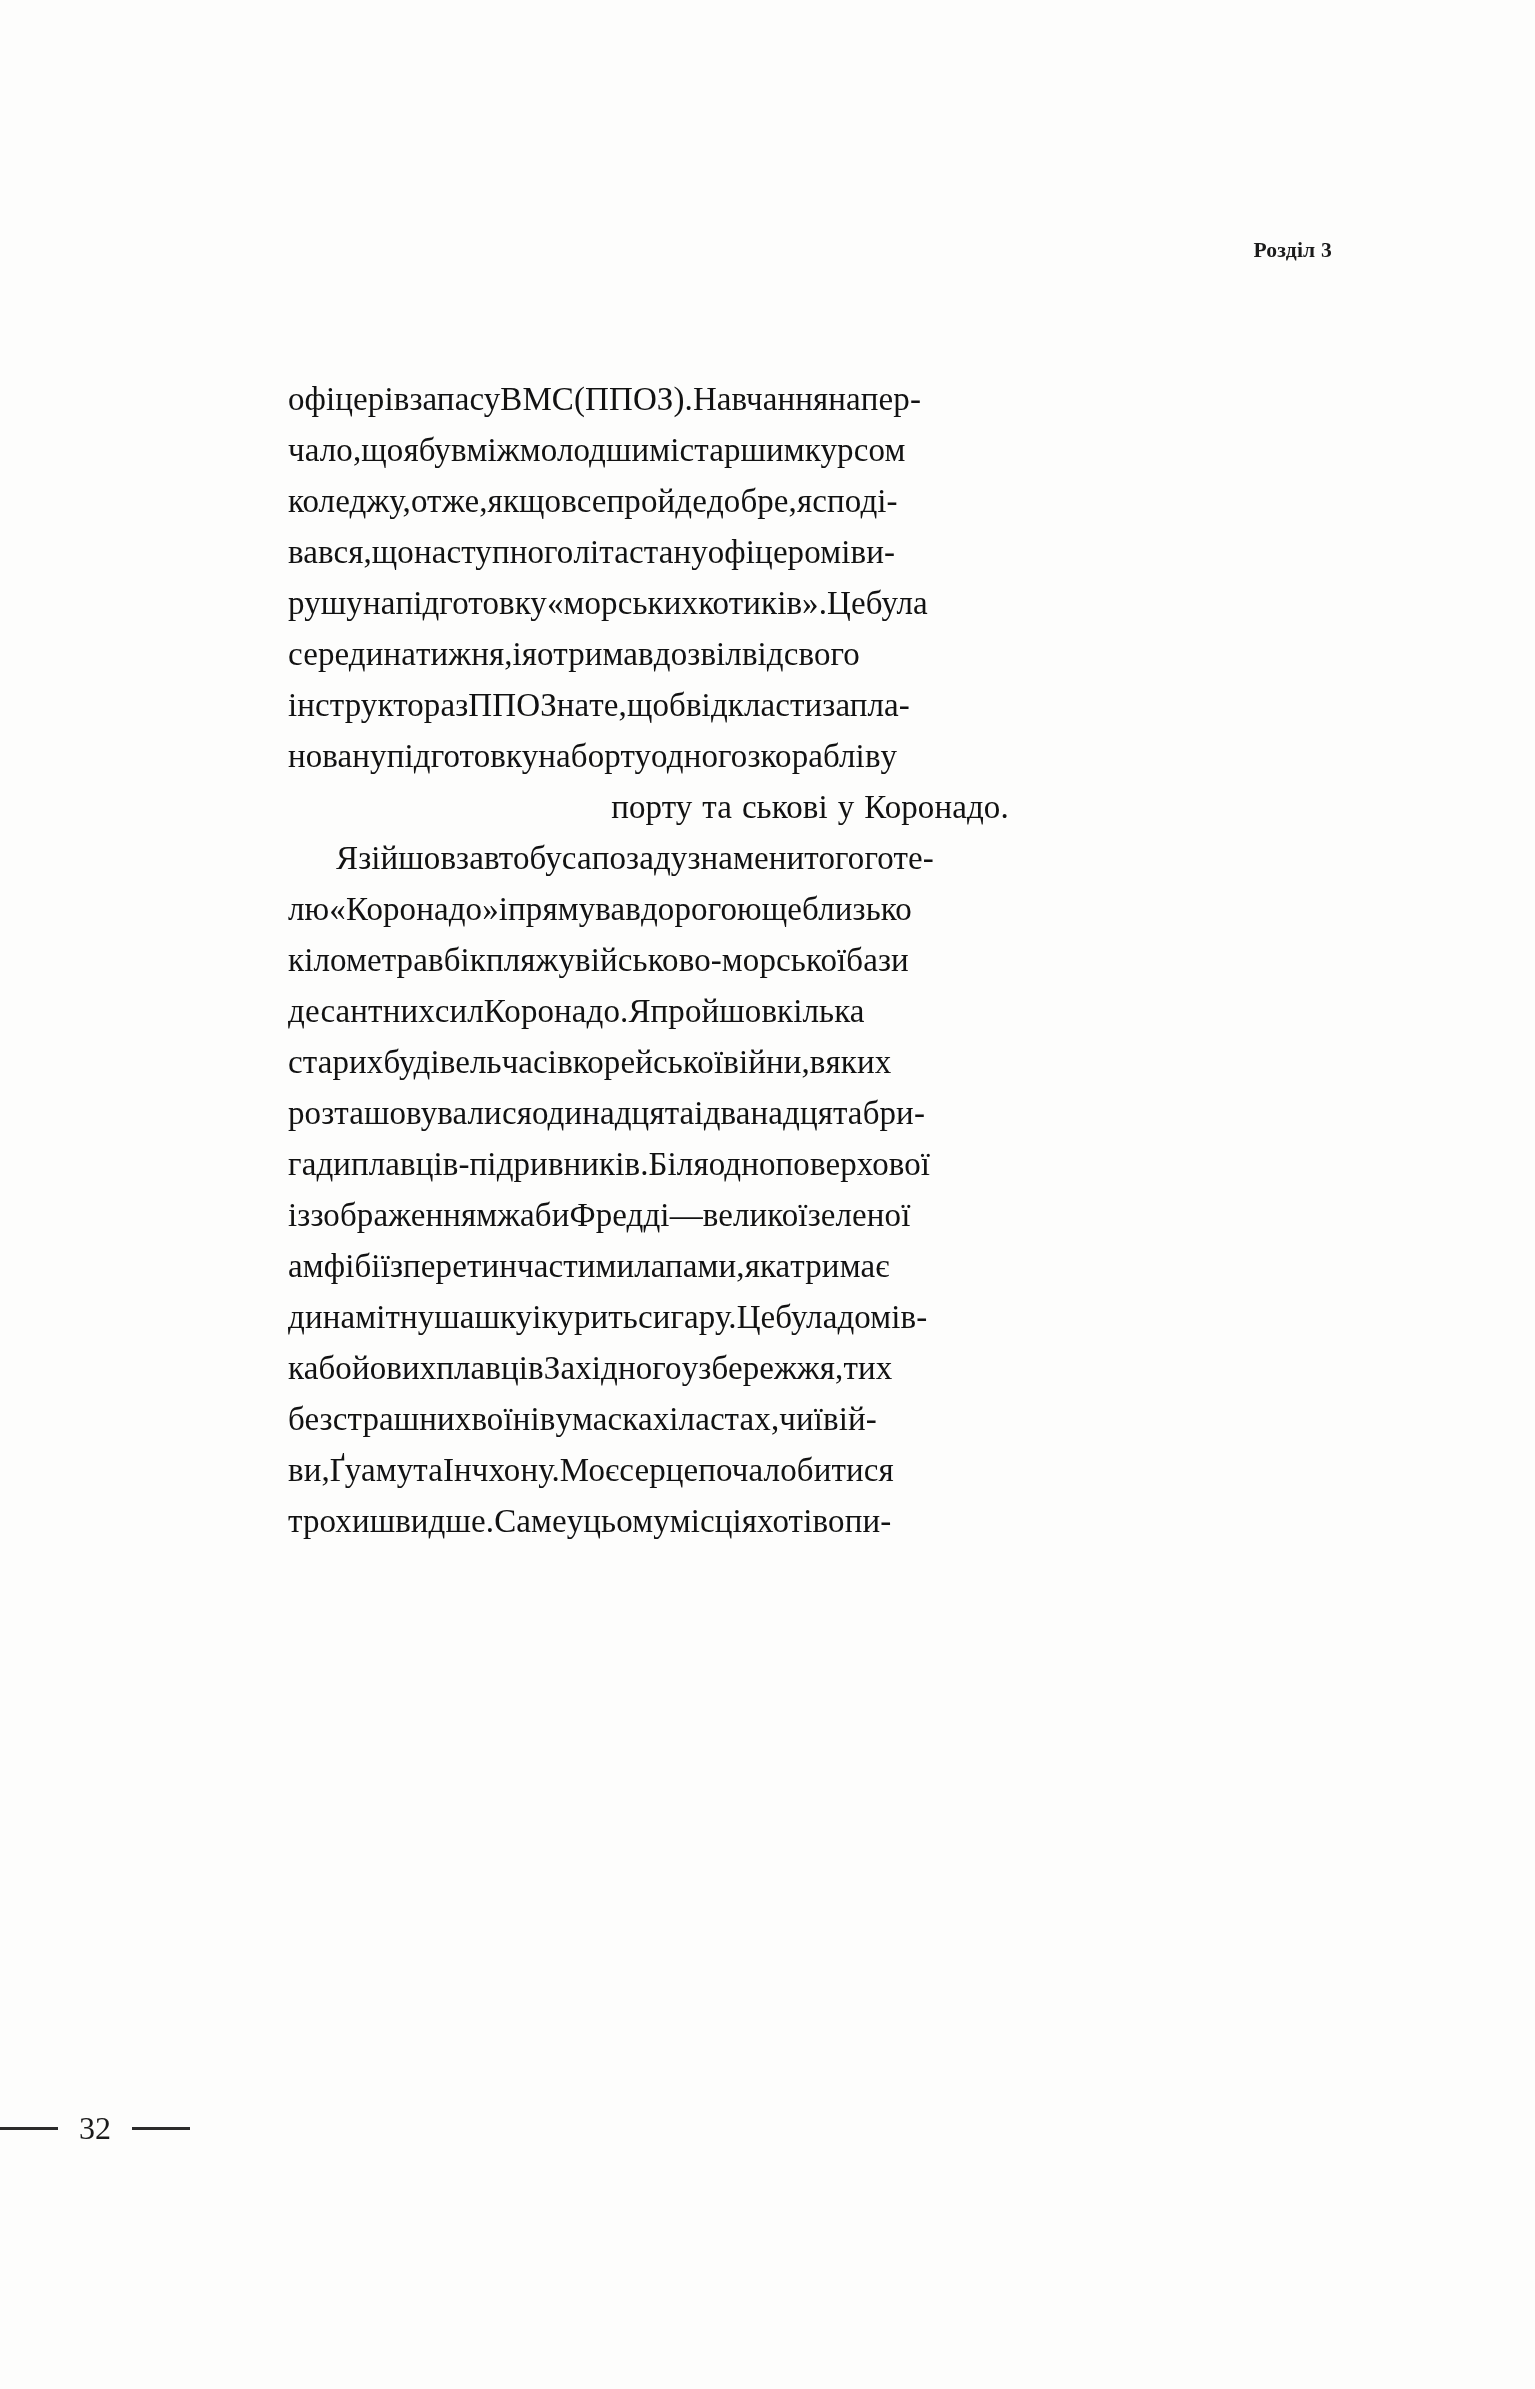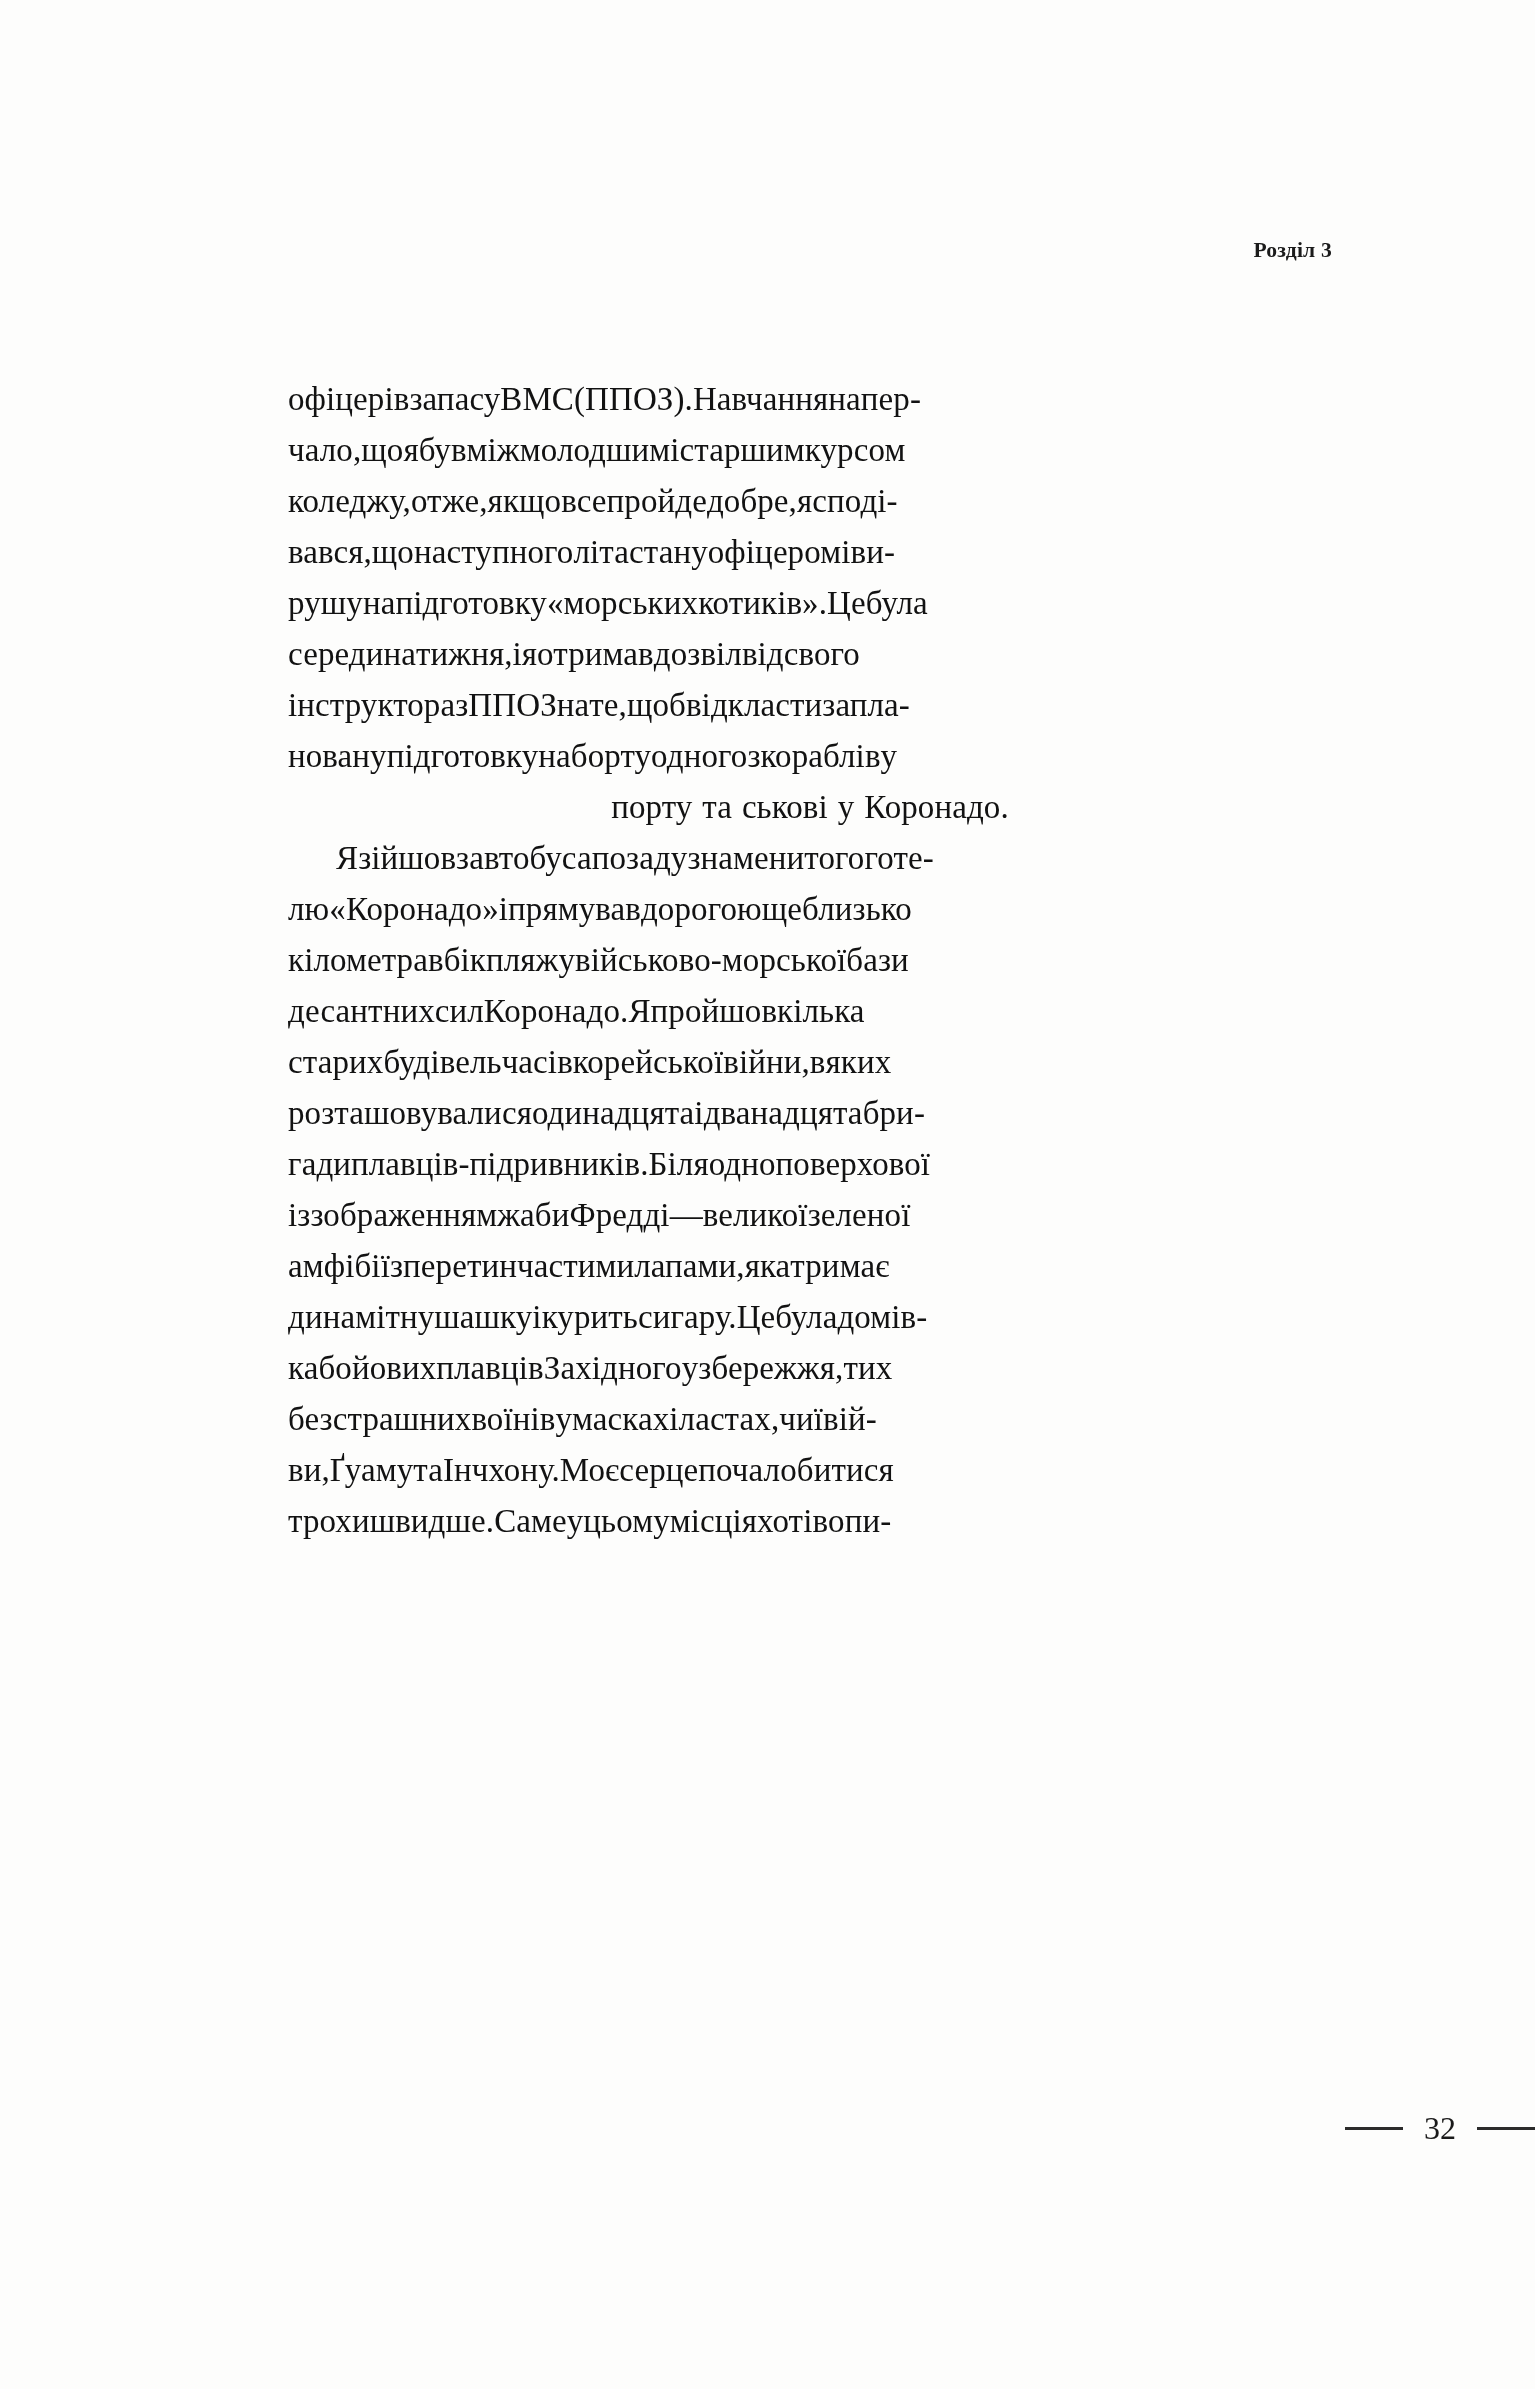--- a/index.html
+++ b/index.html
@@ -68,21 +68,21 @@
   }
 
   
   .folio {
     position: absolute;
     top: 2110px;
     left: 0;
     width: 1535px;
     display: flex;
     align-items: center;
-    justify-content: flex-end;
+    justify-content: flex-start;
     gap: 21px;
   }
   .folio-rule {
     width: 58px;
     height: 2.4px;
     background: #2b2b2b;
   }
   .folio-num {
     font-size: 32px;
     color: #1a1a1a;

